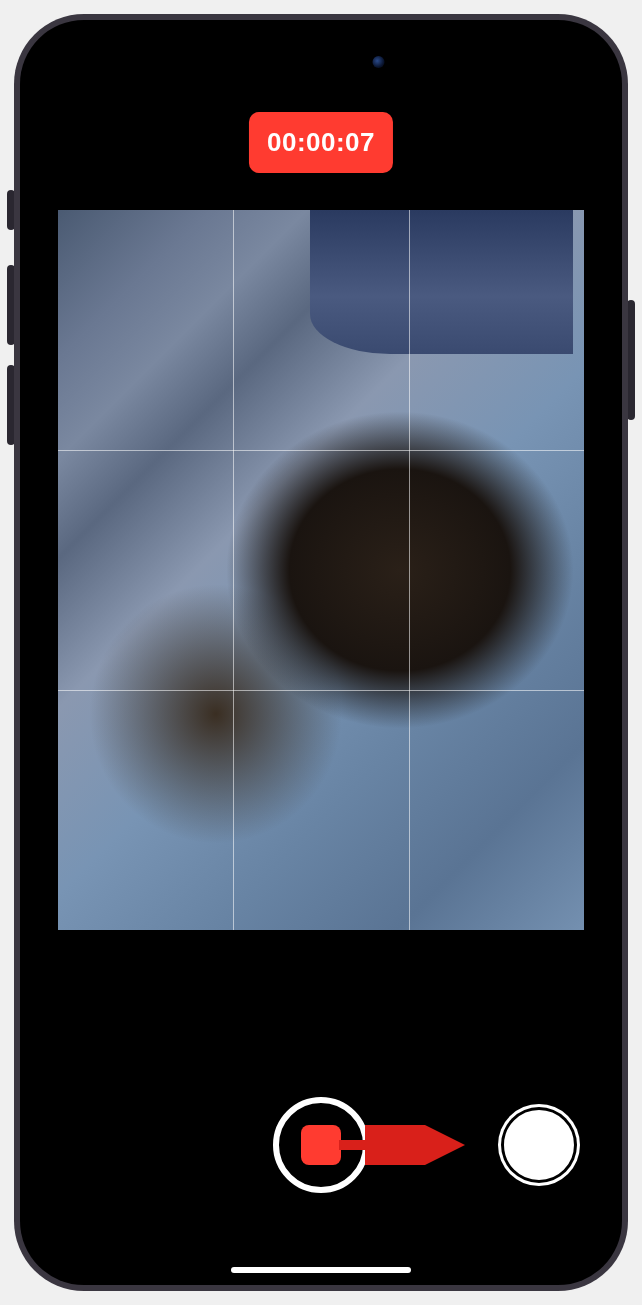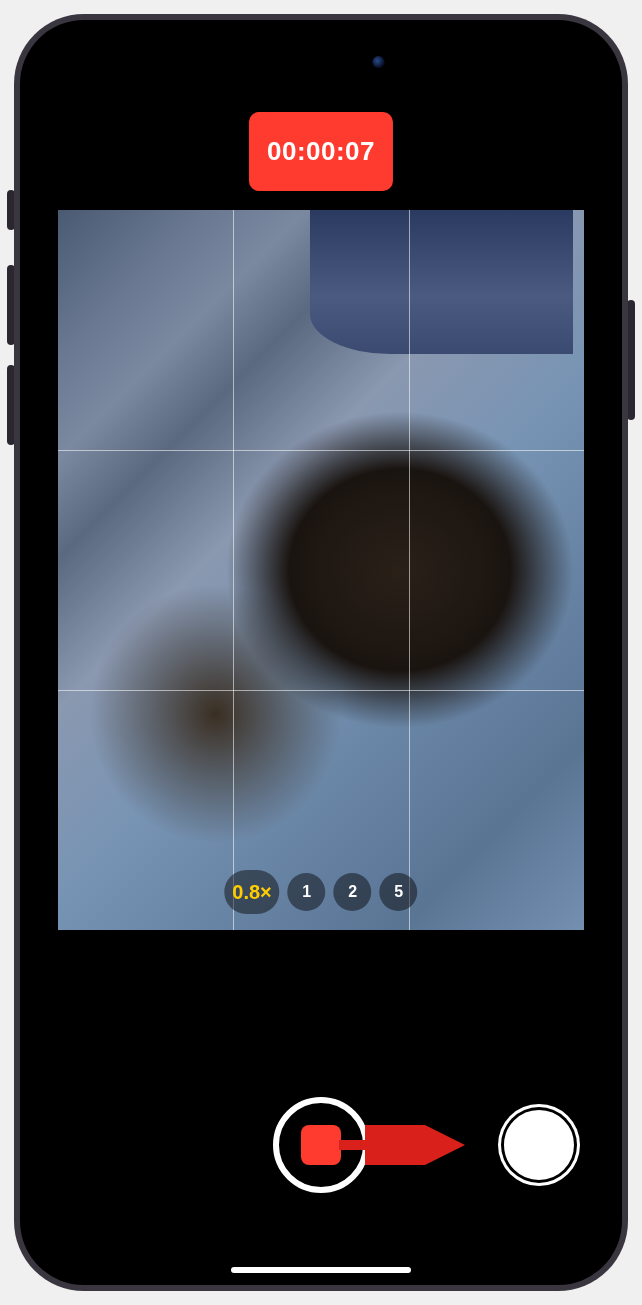--- a/index.html
+++ b/index.html
@@ -58,21 +58,21 @@
 
     .timer-pill {
       position: absolute;
       top: 92px;
       left: 50%;
       transform: translateX(-50%);
       background: #ff3b30;
       color: #fff;
       font-size: 26px;
       font-weight: 600;
-      padding: 24px 18px;
+      padding: 15px 18px;
       border-radius: 10px;
       letter-spacing: 0.5px;
       font-variant-numeric: tabular-nums;
     }
 
     .viewfinder {
       position: absolute;
       left: 38px;
       right: 38px;
       top: 190px;
@@ -215,26 +215,20 @@
 
     <div class="viewfinder">
       <div class="viewfinder-img"></div>
       <div class="grid-lines">
         <div class="gl-v1"></div>
         <div class="gl-v2"></div>
         <div class="gl-h1"></div>
         <div class="gl-h2"></div>
       </div>
 
-      <div class="zoom-row">
-        <div class="zoom-btn selected">0.8×</div>
-        <div class="zoom-btn round">1</div>
-        <div class="zoom-btn round">2</div>
-        <div class="zoom-btn round">5</div>
-      </div>
     </div>
 
     <div class="bottom-controls">
       <div class="record-btn">
         <div class="record-square"></div>
       </div>
 
       <div class="arrow-annotation">
         <svg viewBox="0 0 150 40">
           <defs>

